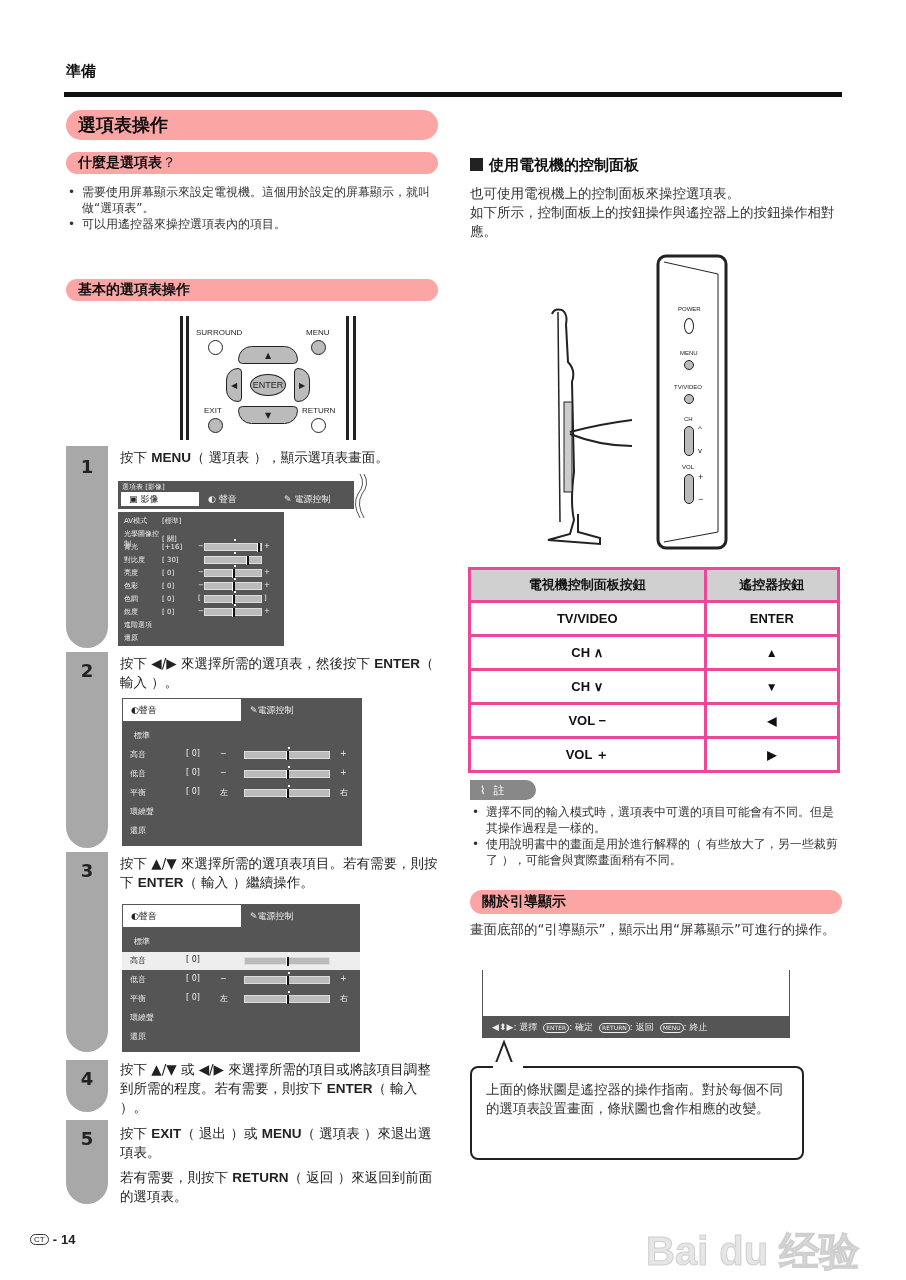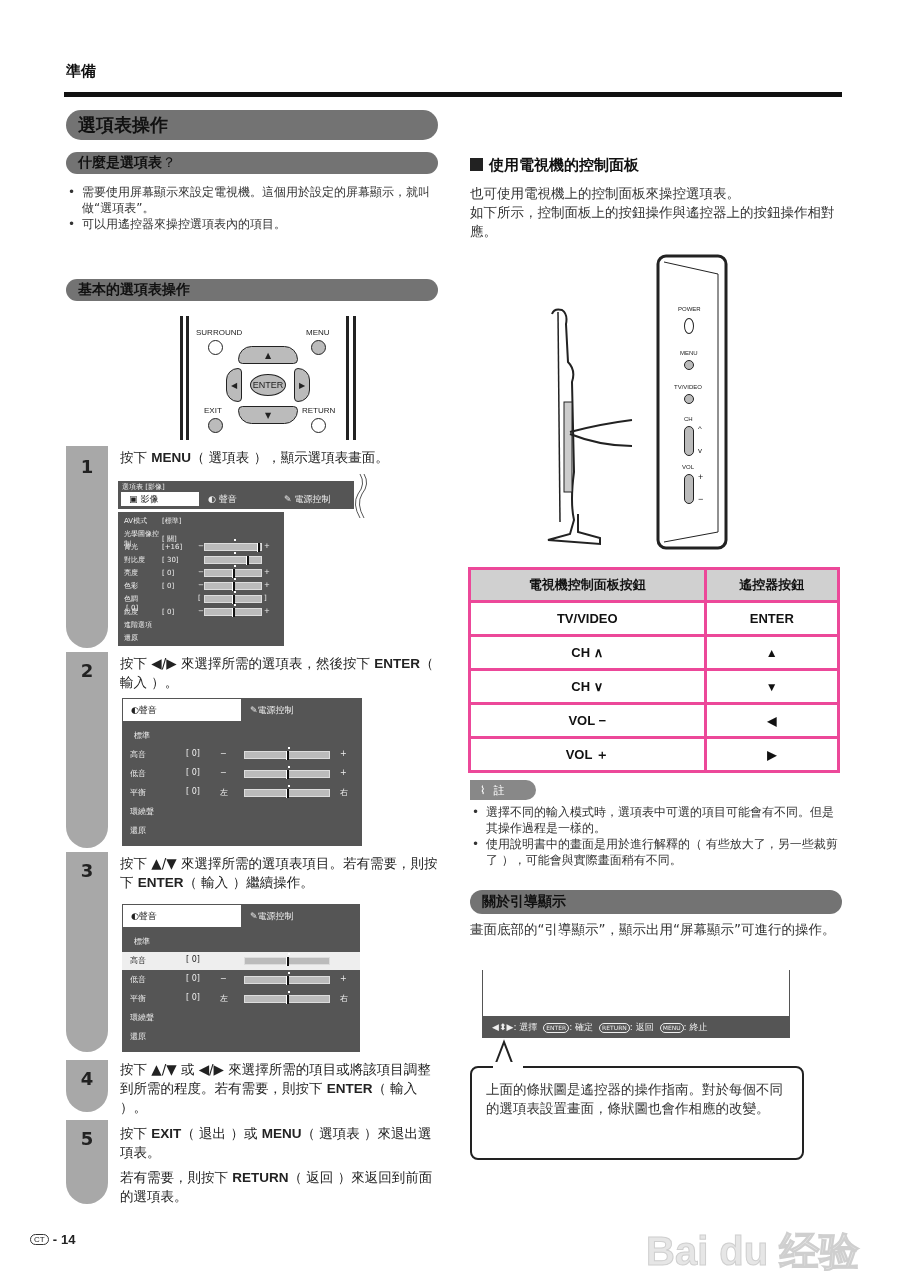--- a/index.html
+++ b/index.html
@@ -3,21 +3,21 @@
 <meta charset="utf-8">
 <style>
   * { box-sizing: border-box; margin: 0; padding: 0; }
   html, body { width: 906px; height: 1280px; background: #fff; overflow: hidden; }
   body { font-family: "DejaVu Sans", "Liberation Sans", sans-serif; color: #222; position: relative; }
   .abs { position: absolute; }
 
   .chapter { left: 66px; top: 62px; font-size: 15px; font-weight: bold; color: #111; }
   .rule { left: 64px; top: 92px; width: 778px; height: 5px; background: #111; }
 
-  .pill { background: #737373; border-radius: 16px; font-weight: bold; color: #111; padding-left: 12px; display:flex; align-items:center; }
+  .pill { background: #fca5a5; border-radius: 16px; font-weight: bold; color: #111; padding-left: 12px; display:flex; align-items:center; }
   .pill-h1 { left: 66px; top: 110px; width: 372px; height: 30px; font-size: 18px; }
   .pill-h2 { height: 22px; font-size: 14px; }
 
   .bullets { font-size: 12px; line-height: 16px; color: #333; list-style: none; }
   .bullets li { position: relative; padding-left: 16px; }
   .bullets li::before { content: "•"; position: absolute; left: 2px; top: 0; font-size: 12px; }
 
   
   .remote { left: 180px; top: 316px; width: 176px; height: 124px; }
   .rail { position: absolute; top: 0; width: 3px; height: 124px; background: #222; }
@@ -196,21 +196,21 @@
     <div class="osd-row" style="top: 69px;">
       <span style="width: 38px; display: inline-block;">色彩</span>
       <span style="width: 34px; display: inline-block;">[   0]</span>
     </div>
     <span style="position: absolute; left: 80px; top: 69px;">−</span>
     <span style="position: absolute; left: 146px; top: 69px;">+</span>
     <div class="slider" style="left: 86px; top: 70px; width: 58px;">
       <div class="knob" style="left: 27px;"></div>
       <div class="dot" style="left: 29px;"></div>
     </div>
-    <div class="osd-row" style="top: 82px; flex-direction: column;">
+    <div class="osd-row" style="top: 82px;">
       <span style="width: 38px; display: inline-block;">色調</span>
       <span style="width: 34px; display: inline-block;">[   0]</span>
     </div>
     <span style="position: absolute; left: 80px; top: 82px;">[</span>
     <span style="position: absolute; left: 146px; top: 82px;">]</span>
     <div class="slider" style="left: 86px; top: 83px; width: 58px;">
       <div class="knob" style="left: 27px;"></div>
       <div class="dot" style="left: 29px;"></div>
     </div>
     <div class="osd-row" style="top: 95px;">

